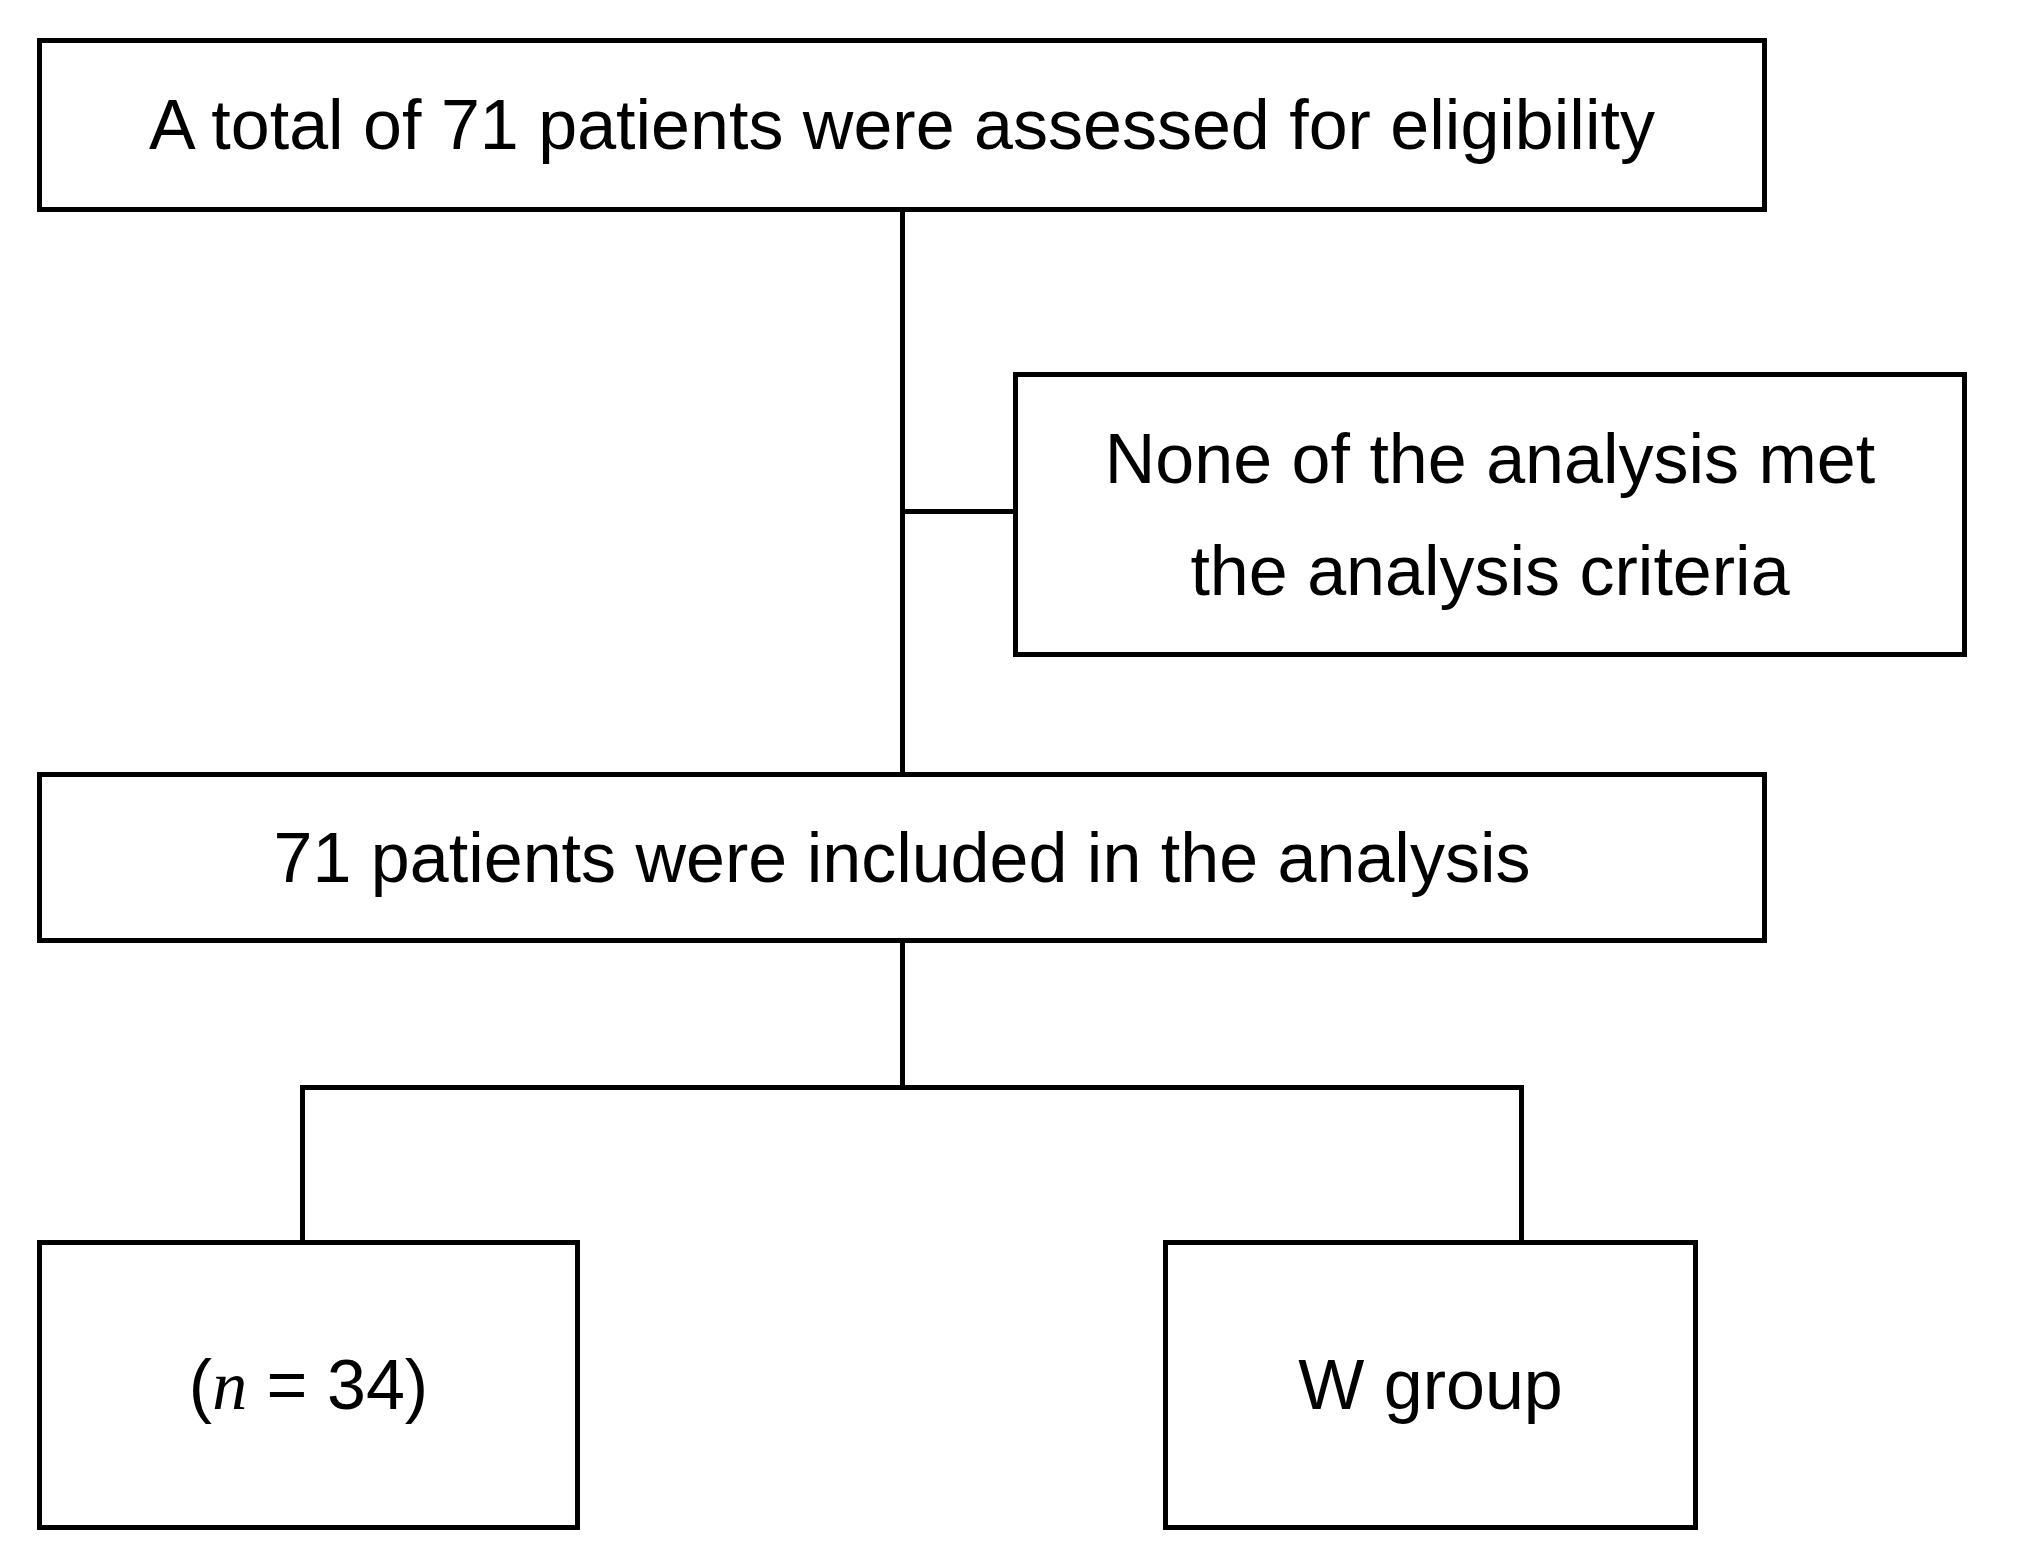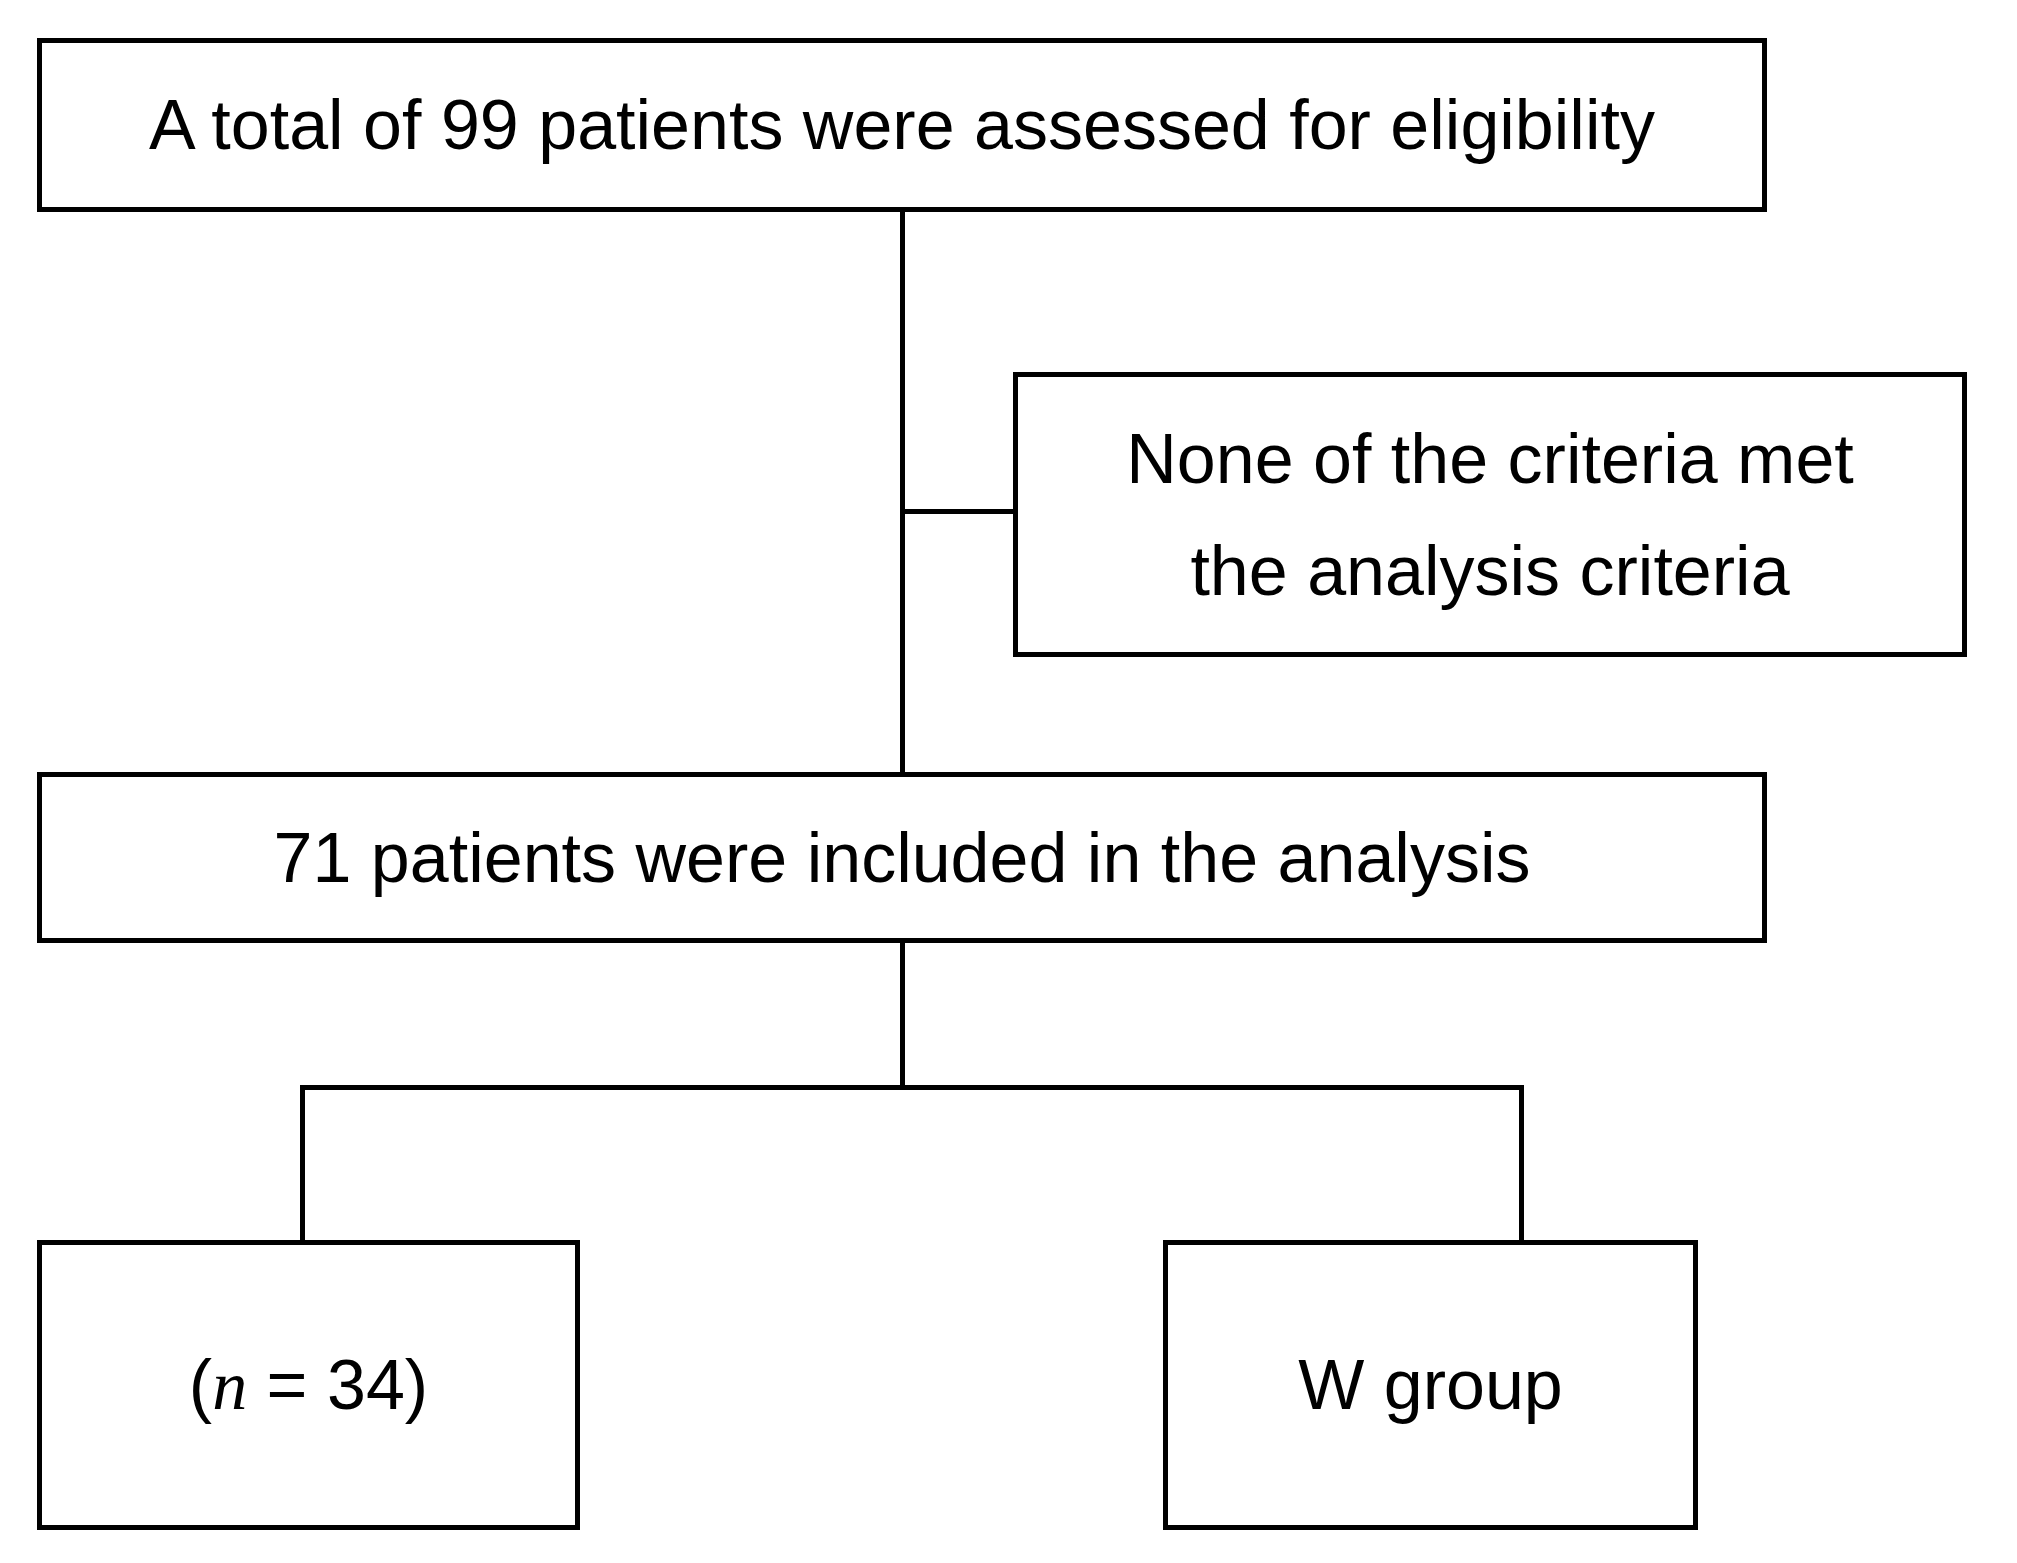--- a/index.html
+++ b/index.html
@@ -55,29 +55,29 @@
     font-family: "Liberation Serif", "DejaVu Serif", serif;
     font-style: italic;
   }
 </style>
 </head>
 <body>
 
 <div class="diagram">
 
   <div class="box box-eligibility">
-    <span>A total of 99 patients were assessed for eligibility</span>
+    <span>A total of 71 patients were assessed for eligibility</span>
   </div>
 
   <div class="connector conn-eligibility-analysis"></div>
 
   <div class="connector conn-to-exclusion"></div>
 
   <div class="box box-exclusion">
-    <span>None of the criteria met</span>
+    <span>None of the analysis met</span>
     <span>the analysis criteria</span>
   </div>
 
   <div class="box box-analysis">
     <span>71 patients were included in the analysis</span>
   </div>
 
   <div class="connector conn-analysis-branch"></div>
 
   <div class="connector conn-branch-horizontal"></div>

